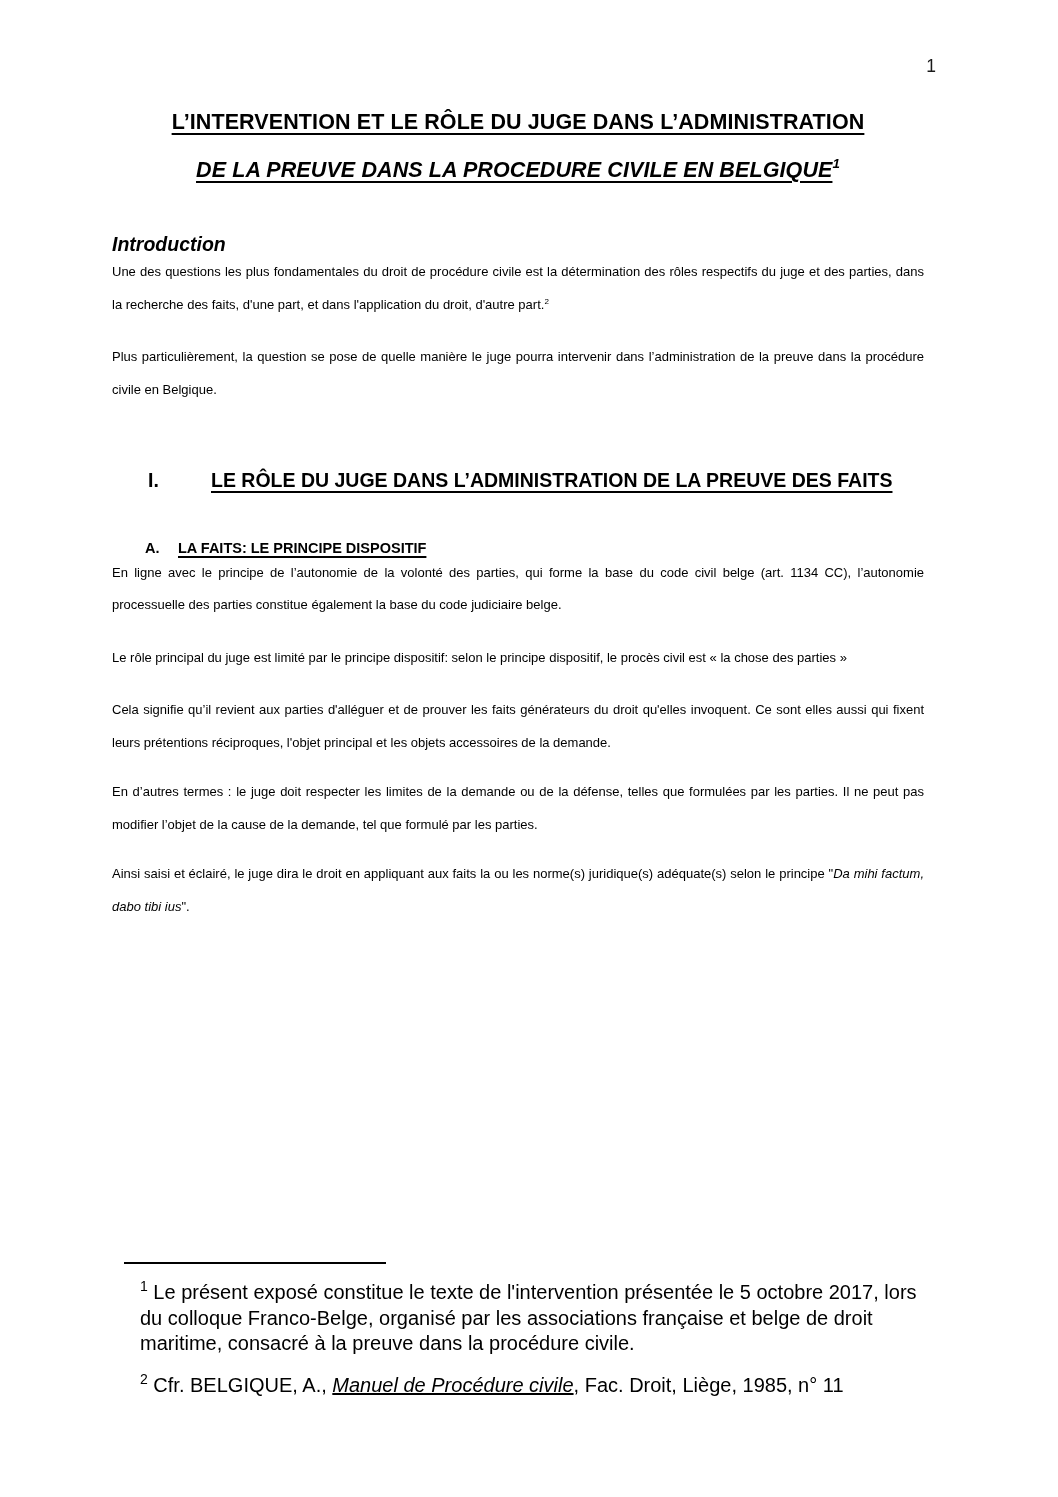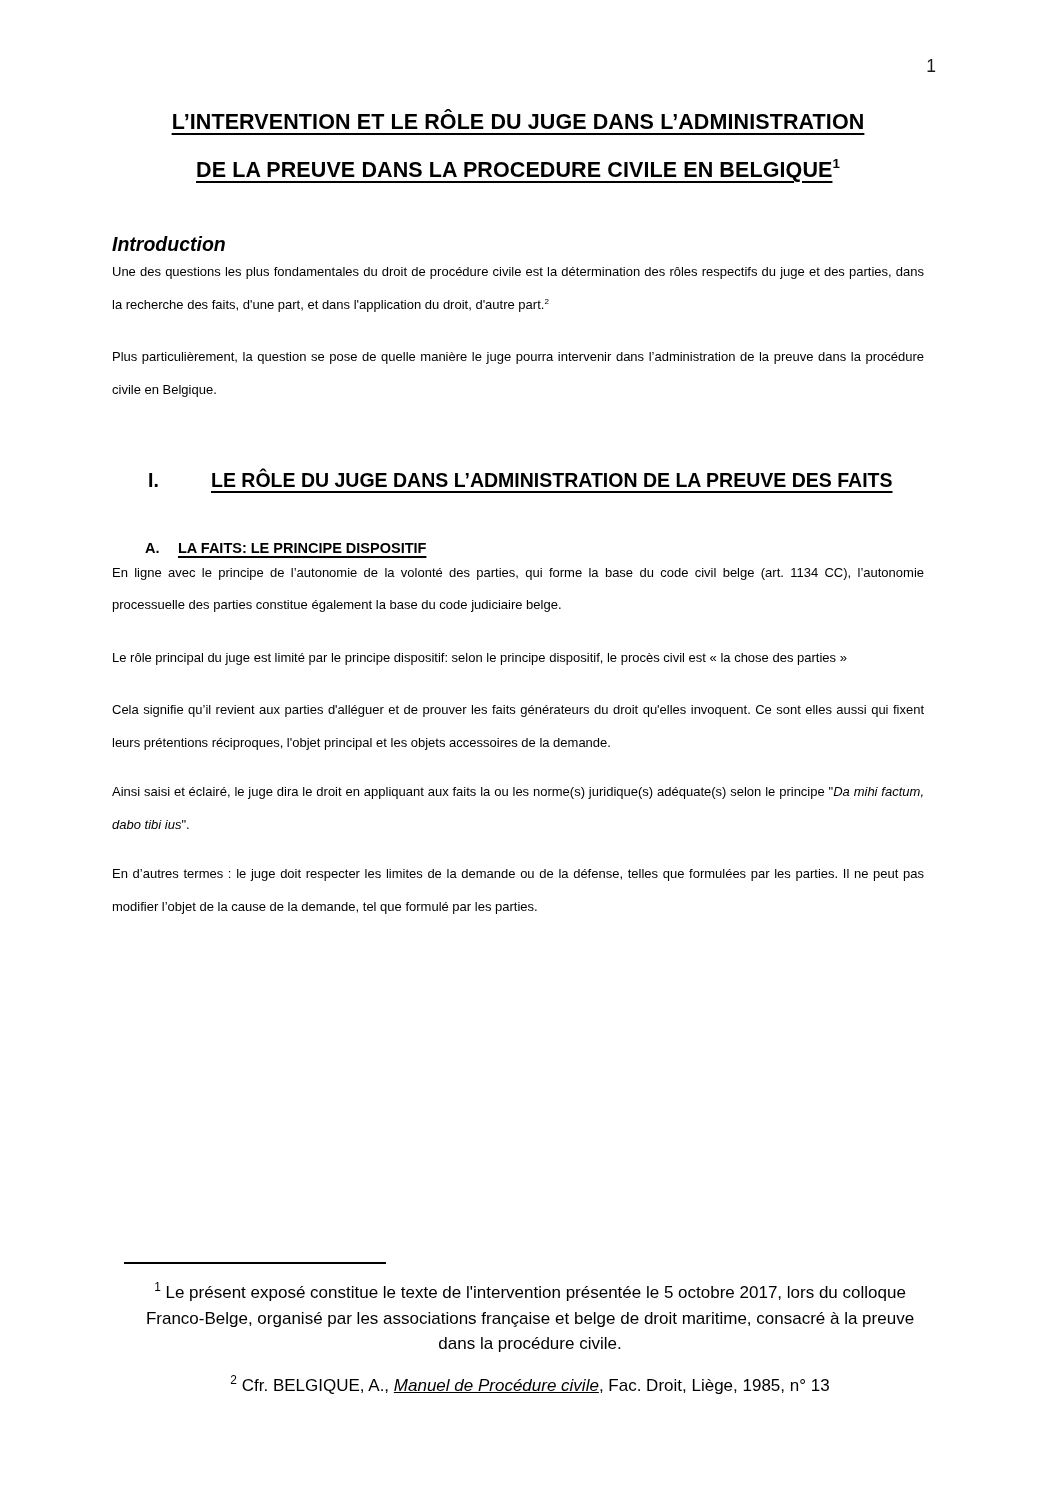--- a/index.html
+++ b/index.html
@@ -47,20 +47,21 @@
     line-height: 1.0;
     margin: 0;
     letter-spacing: 0.1px;
   }
   .doc-title .tline {
     display: block;
     margin-bottom: 26px;
   }
   .doc-title .tline:last-child {
     margin-bottom: 8px;
+    font-style: italic;
   }
   .doc-title .u {
     text-decoration: underline;
     text-underline-offset: 4px;
     text-decoration-thickness: 2px;
   }
   sup {
     font-size: 0.62em;
     vertical-align: super;
     line-height: 0;
@@ -144,23 +145,23 @@
     top: 1262px;
     width: 812px;
   }
   .fn-rule {
     width: 262px;
     height: 0;
     border-top: 2px solid #000;
     margin: 0 0 11px 0;
   }
   .fn {
-    font-size: 17px;
+    font-size: 20px;
     line-height: 25.5px;
-    text-align: center;
+    text-align: left;
     margin: 16px;
   }
   .fn sup {
     font-size: 0.7em;
   }
   .fn em {
     font-style: italic;
     text-decoration: underline;
   }
 </style>
@@ -194,27 +195,27 @@
       <span class="txt">LA FAITS: LE PRINCIPE DISPOSITIF</span>
     </h3>
 
     <p class="body first-after-alpha"><span>En ligne avec le principe de l’autonomie de la volonté des parties, qui forme la base du code civil belge (art. 1134 CC), l’autonomie processuelle des parties constitue également la base du code judiciaire belge.</span></p>
 
     <p class="body"><span>Le rôle principal du juge est limité par le principe dispositif: selon le principe dispositif, le procès civil est « la chose des parties »</span></p>
 
 
     <p class="body tight"><span>Cela signifie qu’il revient aux parties d'alléguer et de prouver les faits générateurs du droit qu'elles invoquent. Ce sont elles aussi qui fixent leurs prétentions réciproques, l'objet principal et les objets accessoires de la demande.</span></p>
 
+    <p class="body tight"><span>En d’autres termes : le juge doit respecter les limites de la demande ou de la défense, telles que formulées par les parties. Il ne peut pas modifier l’objet de la cause de la demande, tel que formulé par les parties.</span></p>
+
     <p class="body tight"><span>Ainsi saisi et éclairé, le juge dira le droit en appliquant aux faits la ou les norme(s) juridique(s) adéquate(s) selon le principe "</span><em class="q">Da mihi factum, dabo tibi ius</em><span>".</span></p>
-
-    <p class="body tight"><span>En d’autres termes : le juge doit respecter les limites de la demande ou de la défense, telles que formulées par les parties. Il ne peut pas modifier l’objet de la cause de la demande, tel que formulé par les parties.</span></p>
 
   </div>
 
   <div class="footnotes">
     <div class="fn-rule"></div>
 
     <p class="fn"><sup>1</sup><span> Le présent exposé constitue le texte de l'intervention présentée le 5 octobre 2017, lors du colloque Franco-Belge, organisé par les associations française et belge de droit maritime, consacré à la preuve dans la procédure civile.</span></p>
 
-    <p class="fn"><sup>2</sup><span> Cfr. BELGIQUE, A., </span><em>Manuel de Procédure civile</em><span>, Fac. Droit, Liège, 1985, n° 13</span></p>
+    <p class="fn"><sup>2</sup><span> Cfr. BELGIQUE, A., </span><em>Manuel de Procédure civile</em><span>, Fac. Droit, Liège, 1985, n° 11</span></p>
   </div>
 
 </div>
 
 </body></html>

